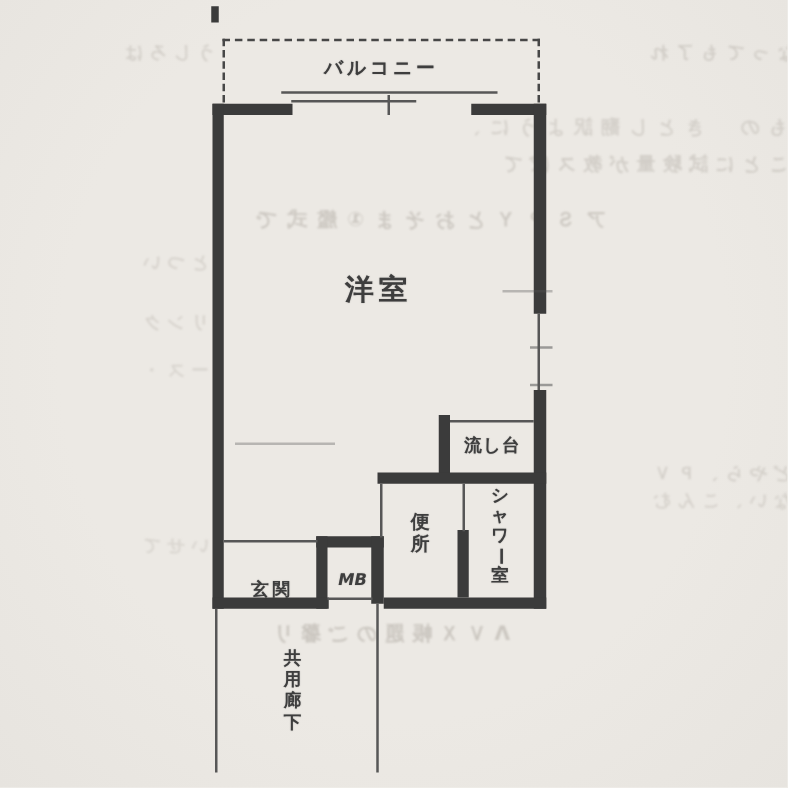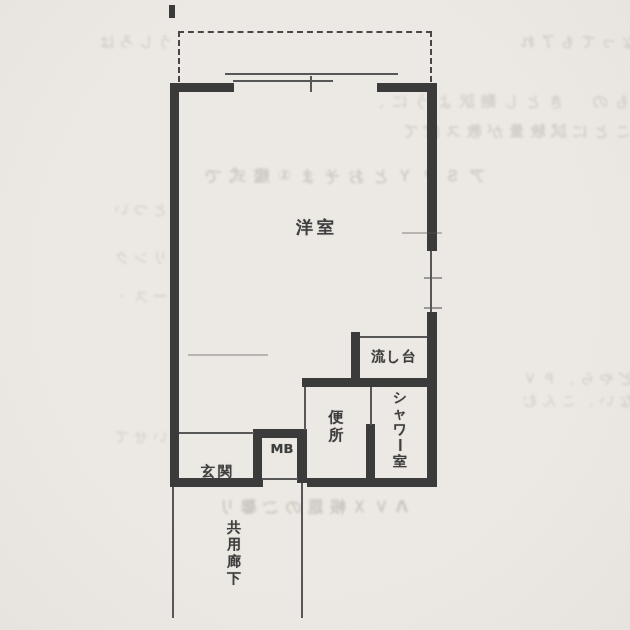--- a/index.html
+++ b/index.html
@@ -92,41 +92,42 @@
   <div class="tline" style="left:304px;top:387px;width:2px;height:43px;"></div>
   <div class="tline" style="left:370px;top:387px;width:2px;height:38px;"></div>
   <div class="tline" style="left:172px;top:487px;width:2px;height:131px;"></div>
   <div class="tline" style="left:301px;top:483px;width:2px;height:135px;"></div>
   <div class="tline" style="left:430px;top:251px;width:2px;height:61px;"></div>
   <div class="tline semifaint" style="left:424px;top:277px;width:18px;height:2px;"></div>
   <div class="tline semifaint" style="left:424px;top:307px;width:18px;height:2px;"></div>
   <div class="tline faint" style="left:402px;top:232px;width:40px;height:2px;"></div>
   <div class="tline faint" style="left:188px;top:354px;width:80px;height:2px;"></div>
 
+  <div class="lbl center" style="left:305px;top:45px;font-size:15px;letter-spacing:3px;">バルコニー</div>
 
-  <div class="lbl center" style="left:303px;top:216px;font-size:17px;letter-spacing:4px;margin-left:14px;">洋室</div>
+  <div class="lbl center" style="left:303px;top:216px;font-size:23px;letter-spacing:4px;">洋室</div>
 
   <div class="lbl center" style="left:394px;top:348px;font-size:14px;letter-spacing:1px;">流し台</div>
 
   <div class="lbl center vert" style="left:400px;top:389px;font-size:14px;line-height:16px;">
       <span>シ</span>
       <span>ャ</span>
       <span>ワ</span>
       <span class="vrot">ー</span>
       <span>室</span>
     </div>
 
   <div class="lbl center vert" style="left:336px;top:408px;font-size:15px;line-height:18px;">
       <span>便</span>
       <span>所</span>
     </div>
 
   <div class="lbl center" style="left:218px;top:463px;font-size:14px;letter-spacing:3px;">玄関</div>
 
-  <div class="lbl center" style="left:282px;top:441px;font-size:13px;">MB</div>
+  <div class="lbl center" style="left:282px;top:457px;font-size:13px;font-style:italic;">MB</div>
 
   <div class="lbl center vert" style="left:234px;top:519px;font-size:14px;line-height:17px;">
       <span>共</span>
       <span>用</span>
       <span>廊</span>
       <span>下</span>
     </div>
 
 </div>
 

